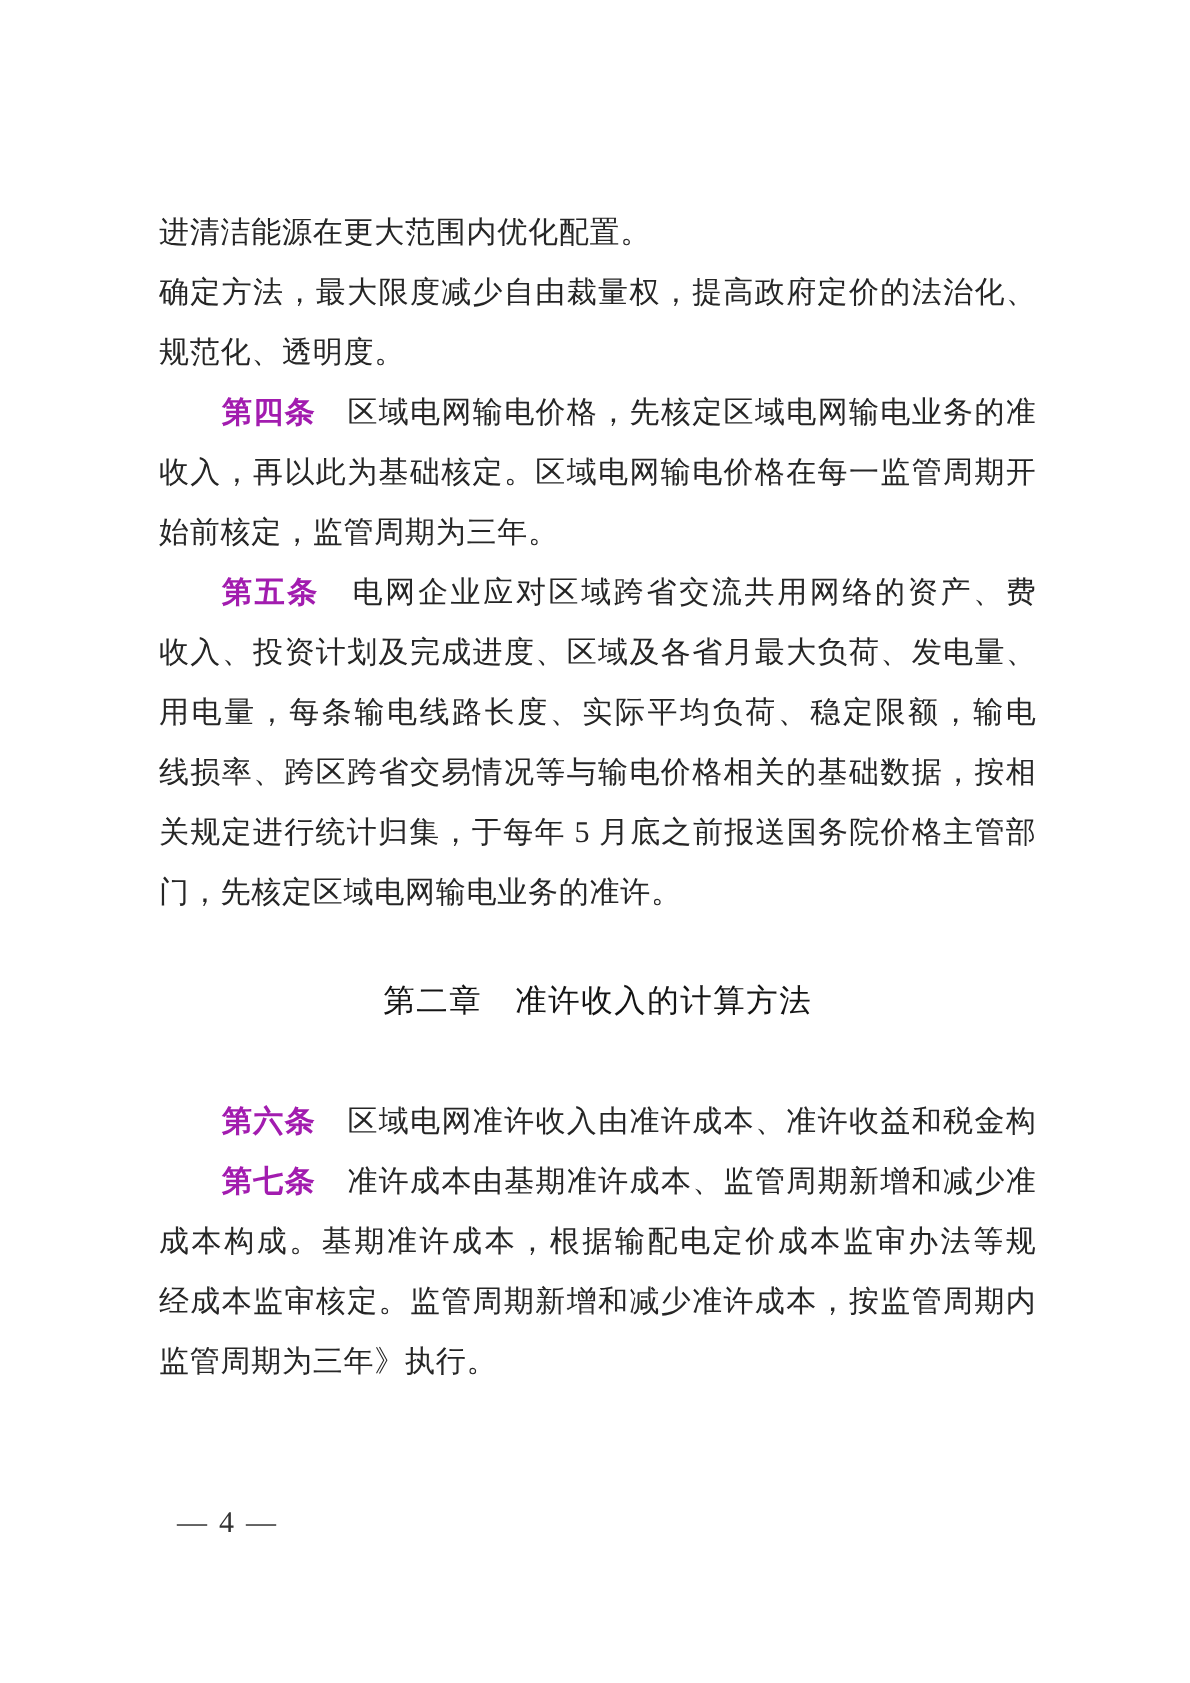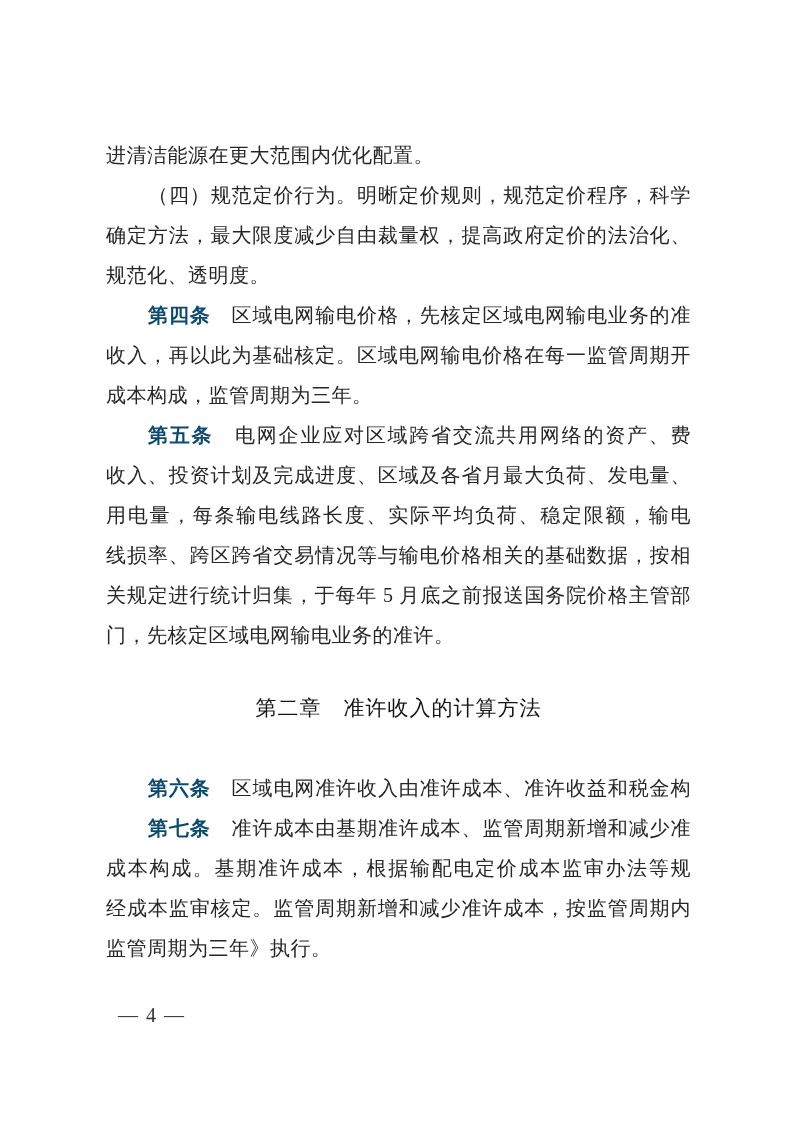--- a/index.html
+++ b/index.html
@@ -36,21 +36,21 @@
   .line.fill {
     text-align: justify;
     text-align-last: justify;
     text-justify: inter-character;
   }
   .line.indent {
     text-indent: 42px;
   }
   .line b, .line .bold {
     font-weight: bold;
-    color: #0c4a6e;
+    color: #a21caf;
     font-family: "Liberation Sans", sans-serif;
   }
   .chapter-heading {
     height: 40px;
     line-height: 40px;
     margin-top: 33px;
     margin-bottom: 40px;
     text-align: center;
     font-family: "Liberation Sans", sans-serif;
     font-weight: normal;
@@ -74,28 +74,27 @@
 </style>
 </head>
 <body>
 
 <div class="page">
   <div class="doc-body">
       <div class="paragraph">
         <div class="line">进清洁能源在更大范围内优化配置。</div>
       </div>
       <div class="paragraph">
-        <div class="line fill indent">（四）规范定价行为。明晰定价规则，规范定价程序，科学</div>
         <div class="line fill">确定方法，最大限度减少自由裁量权，提高政府定价的法治化、</div>
         <div class="line">规范化、透明度。</div>
       </div>
       <div class="paragraph">
         <div class="line fill indent"><span class="bold">第四条</span><span>　区域电网输电价格，先核定区域电网输电业务的准许</span></div>
         <div class="line fill">收入，再以此为基础核定。区域电网输电价格在每一监管周期开</div>
-        <div class="line">成本构成，监管周期为三年。</div>
+        <div class="line">始前核定，监管周期为三年。</div>
       </div>
       <div class="paragraph">
         <div class="line fill indent"><span class="bold">第五条</span><span>　电网企业应对区域跨省交流共用网络的资产、费用、</span></div>
         <div class="line fill">收入、投资计划及完成进度、区域及各省月最大负荷、发电量、</div>
         <div class="line fill">用电量，每条输电线路长度、实际平均负荷、稳定限额，输电量、</div>
         <div class="line fill">线损率、跨区跨省交易情况等与输电价格相关的基础数据，按相</div>
         <div class="line fill">关规定进行统计归集，于每年 5 月底之前报送国务院价格主管部</div>
         <div class="line">门，先核定区域电网输电业务的准许。</div>
       </div>
       <div class="chapter-heading">第二章　准许收入的计算方法</div>

